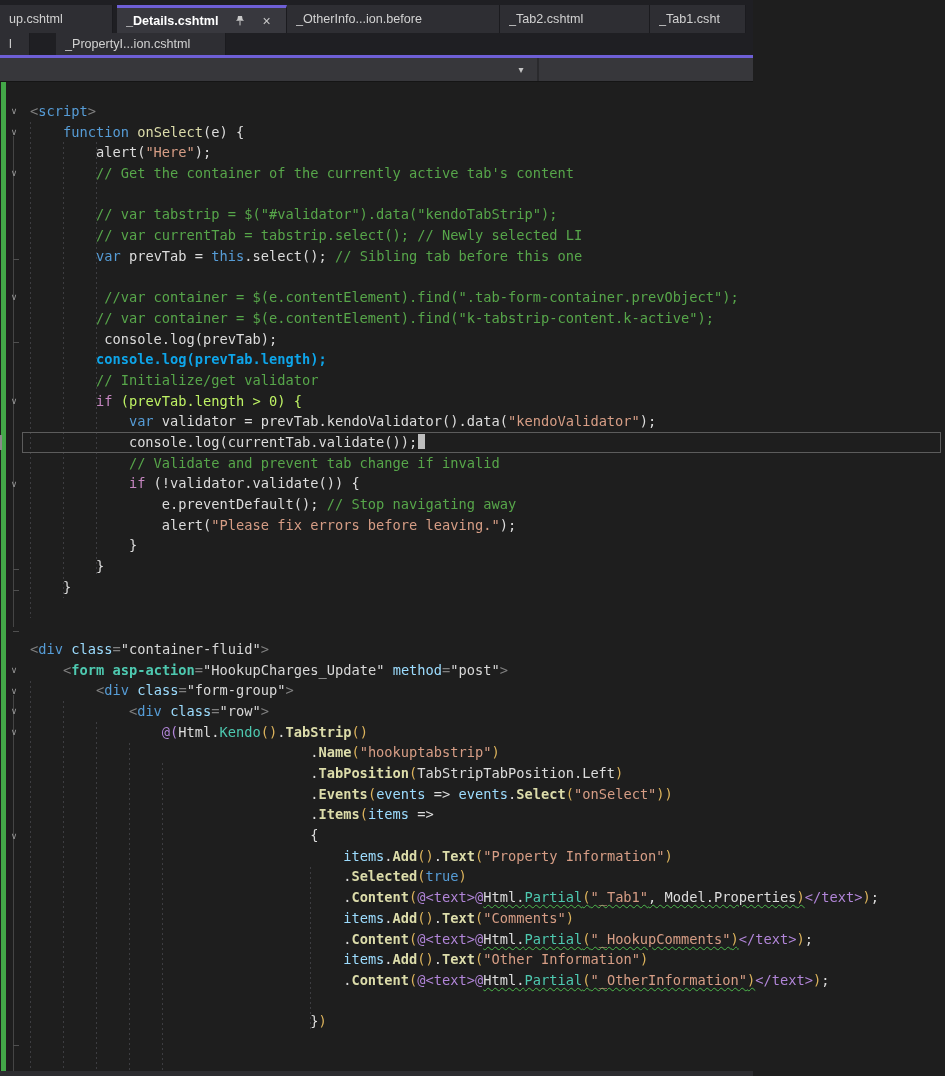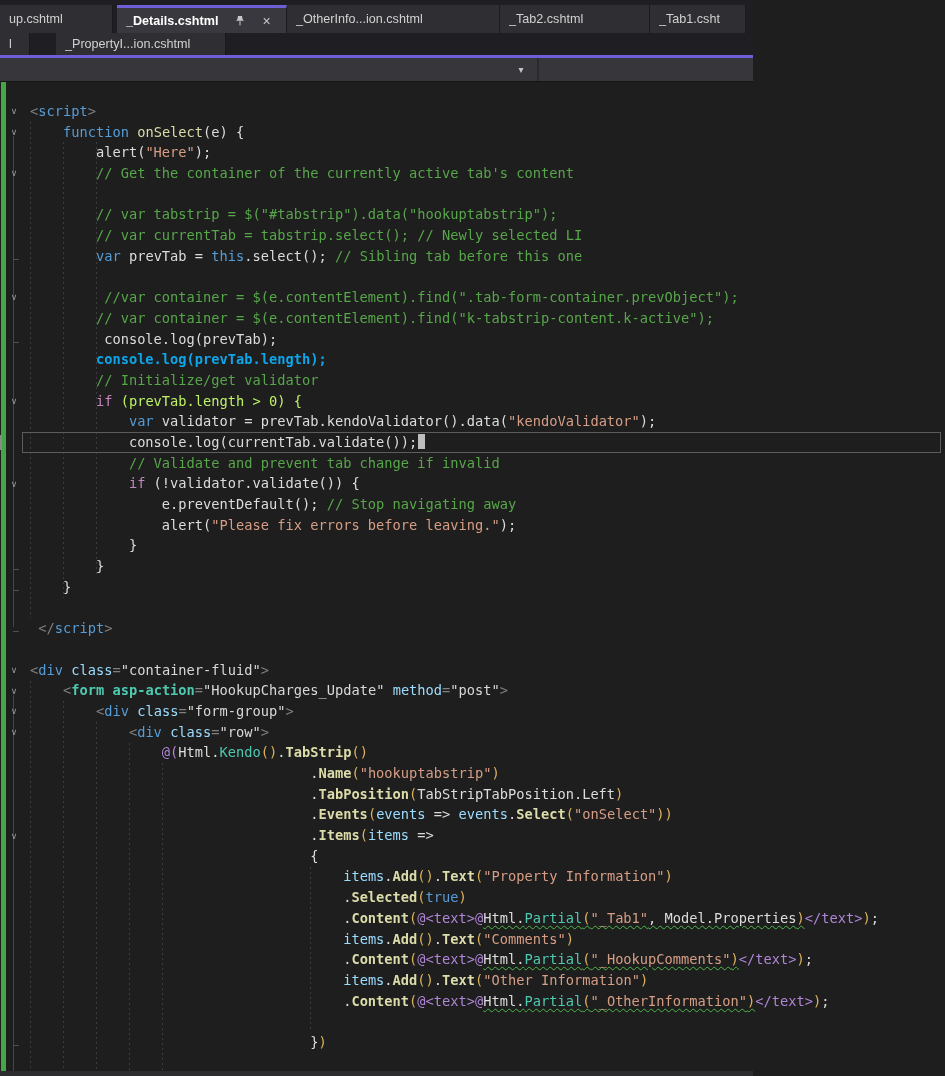--- a/index.html
+++ b/index.html
@@ -62,21 +62,21 @@
         <span class="lbl">_Details.cshtml</span>
         <span class="ico">
           <svg width="10" height="11" viewBox="0 0 10 11">
             <path d="M3 1h4l.6 3.2L9 5.8H1l1.4-1.6z" fill="#c8c8c8"></path>
             <rect x="4.5" y="6" width="1" height="4.4" fill="#c8c8c8"></rect>
           </svg>
         </span>
         <span class="ico close">×</span>
       </div>
       <div class="tab" style="width: 213px;">
-        <span class="lbl">_OtherInfo...ion.cshtml</span>
+        <span class="lbl">_OtherInfo...ion.before</span>
       </div>
       <div class="tab" style="width: 150px;">
         <span class="lbl">_Tab2.cshtml</span>
       </div>
       <div class="tab" style="width: 96px;">
         <span class="lbl">_Tab1.csht</span>
       </div>
     </div>
   <div id="tabrow2" class="tabrow">
       <div class="tab" style="width: 30px;">
@@ -125,41 +125,40 @@
         <div class="chev" style="top: 640px; height: 20.7px; line-height: 20.7px;">∨</div>
         <div class="chev" style="top: 743.5px; height: 20.7px; line-height: 20.7px;">∨</div>
         <div class="mtick" style="top: 353.2px; height: 14.7px;"></div>
       </div>
     <div id="code">
         <div class="cl"><span style="color: rgb(128, 128, 128);">&lt;</span><span style="color: rgb(86, 156, 214);">script</span><span style="color: rgb(128, 128, 128);">&gt;</span></div>
         <div class="cl"><span style="color: rgb(220, 220, 220);">    </span><span style="color: rgb(86, 156, 214);">function</span><span style="color: rgb(220, 220, 220);"> </span><span style="color: rgb(220, 220, 170);">onSelect</span><span style="color: rgb(220, 220, 220);">(e) {</span></div>
         <div class="cl"><span style="color: rgb(220, 220, 220);">        alert(</span><span style="color: rgb(214, 157, 133);">"Here"</span><span style="color: rgb(220, 220, 220);">);</span></div>
         <div class="cl"><span style="color: rgb(87, 166, 74);">        // Get the container of the currently active tab's content</span></div>
         <div class="cl"></div>
-        <div class="cl"><span style="color: rgb(87, 166, 74);">        // var tabstrip = $("#tabstrip").data("hookuptabstrip");</span></div>
+        <div class="cl"><span style="color: rgb(87, 166, 74);">        // var tabstrip = $("#validator").data("kendoTabStrip");</span></div>
         <div class="cl"><span style="color: rgb(87, 166, 74);">        // var currentTab = tabstrip.select(); // Newly selected LI</span></div>
         <div class="cl"><span style="color: rgb(220, 220, 220);">        </span><span style="color: rgb(86, 156, 214);">var</span><span style="color: rgb(220, 220, 220);"> prevTab = </span><span style="color: rgb(86, 156, 214);">this</span><span style="color: rgb(220, 220, 220);">.select(); </span><span style="color: rgb(87, 166, 74);">// Sibling tab before this one</span></div>
         <div class="cl"></div>
         <div class="cl"><span style="color: rgb(87, 166, 74);">         //var container = $(e.contentElement).find(".tab-form-container.prevObject");</span></div>
         <div class="cl"><span style="color: rgb(87, 166, 74);">        // var container = $(e.contentElement).find("k-tabstrip-content.k-active");</span></div>
         <div class="cl"><span style="color: rgb(220, 220, 220);">         console.log(prevTab);</span></div>
         <div class="cl"><span style="color: #0ea5e9; font-weight: bold;">        console.log(prevTab.length);</span></div>
         <div class="cl"><span style="color: rgb(87, 166, 74);">        // Initialize/get validator</span></div>
         <div class="cl"><span style="color: rgb(220, 220, 220);">        </span><span style="color: rgb(197, 134, 192);">if</span><span style="color: #bef264;"> (prevTab.length &gt; 0) {</span></div>
         <div class="cl"><span style="color: rgb(220, 220, 220);">            </span><span style="color: rgb(86, 156, 214);">var</span><span style="color: rgb(220, 220, 220);"> validator = prevTab.kendoValidator().data(</span><span style="color: rgb(214, 157, 133);">"kendoValidator"</span><span style="color: rgb(220, 220, 220);">);</span></div>
         <div class="cl cur"><span style="color: rgb(220, 220, 220);">            console.log(currentTab.validate());</span><span class="caret"></span></div>
         <div class="cl"><span style="color: rgb(87, 166, 74);">            // Validate and prevent tab change if invalid</span></div>
         <div class="cl"><span style="color: rgb(220, 220, 220);">            </span><span style="color: rgb(197, 134, 192);">if</span><span style="color: rgb(220, 220, 220);"> (!validator.validate()) {</span></div>
         <div class="cl"><span style="color: rgb(220, 220, 220);">                e.preventDefault(); </span><span style="color: rgb(87, 166, 74);">// Stop navigating away</span></div>
         <div class="cl"><span style="color: rgb(220, 220, 220);">                alert(</span><span style="color: rgb(214, 157, 133);">"Please fix errors before leaving."</span><span style="color: rgb(220, 220, 220);">);</span></div>
         <div class="cl"><span style="color: rgb(220, 220, 220);">            }</span></div>
         <div class="cl"><span style="color: rgb(220, 220, 220);">        }</span></div>
         <div class="cl"><span style="color: rgb(220, 220, 220);">    }</span></div>
         <div class="cl"></div>
-        <div class="cl"><span style="color: rgb(220, 220, 220);"> </span><span style="color: rgb(128, 128, 128);">&lt;/</span><span style="color: rgb(86, 156, 214);">script</span><span style="color: rgb(128, 128, 128);">&gt;</span></div>
         <div class="cl"></div>
         <div class="cl"><span style="color: rgb(128, 128, 128);">&lt;</span><span style="color: rgb(86, 156, 214);">div</span><span style="color: rgb(220, 220, 220);"> </span><span style="color: rgb(156, 220, 254);">class</span><span style="color: rgb(128, 128, 128);">=</span><span style="color: rgb(216, 216, 216);">"container-fluid"</span><span style="color: rgb(128, 128, 128);">&gt;</span></div>
         <div class="cl"><span style="color: rgb(220, 220, 220);">    </span><span style="color: rgb(128, 128, 128);">&lt;</span><span class="b" style="color: rgb(78, 201, 176);">form</span><span style="color: rgb(220, 220, 220);"> </span><span class="b" style="color: rgb(78, 201, 176);">asp-action</span><span style="color: rgb(128, 128, 128);">=</span><span style="color: rgb(216, 216, 216);">"HookupCharges_Update"</span><span style="color: rgb(220, 220, 220);"> </span><span style="color: rgb(156, 220, 254);">method</span><span style="color: rgb(128, 128, 128);">=</span><span style="color: rgb(216, 216, 216);">"post"</span><span style="color: rgb(128, 128, 128);">&gt;</span></div>
         <div class="cl"><span style="color: rgb(220, 220, 220);">        </span><span style="color: rgb(128, 128, 128);">&lt;</span><span style="color: rgb(86, 156, 214);">div</span><span style="color: rgb(220, 220, 220);"> </span><span style="color: rgb(156, 220, 254);">class</span><span style="color: rgb(128, 128, 128);">=</span><span style="color: rgb(216, 216, 216);">"form-group"</span><span style="color: rgb(128, 128, 128);">&gt;</span></div>
         <div class="cl"><span style="color: rgb(220, 220, 220);">            </span><span style="color: rgb(128, 128, 128);">&lt;</span><span style="color: rgb(86, 156, 214);">div</span><span style="color: rgb(220, 220, 220);"> </span><span style="color: rgb(156, 220, 254);">class</span><span style="color: rgb(128, 128, 128);">=</span><span style="color: rgb(216, 216, 216);">"row"</span><span style="color: rgb(128, 128, 128);">&gt;</span></div>
         <div class="cl"><span style="color: rgb(220, 220, 220);">                </span><span style="color: rgb(177, 133, 216);">@(</span><span style="color: rgb(220, 220, 220);">Html.</span><span style="color: rgb(78, 201, 176);">Kendo</span><span style="color: rgb(220, 179, 92);">()</span><span style="color: rgb(220, 220, 220);">.</span><span class="b" style="color: rgb(220, 220, 170);">TabStrip</span><span style="color: rgb(220, 179, 92);">()</span></div>
         <div class="cl"><span style="color: rgb(220, 220, 220);">                                  .</span><span class="b" style="color: rgb(220, 220, 170);">Name</span><span style="color: rgb(220, 179, 92);">(</span><span style="color: rgb(214, 157, 133);">"hookuptabstrip"</span><span style="color: rgb(220, 179, 92);">)</span></div>
         <div class="cl"><span style="color: rgb(220, 220, 220);">                                  .</span><span class="b" style="color: rgb(220, 220, 170);">TabPosition</span><span style="color: rgb(220, 179, 92);">(</span><span style="color: rgb(220, 220, 220);">TabStripTabPosition.Left</span><span style="color: rgb(220, 179, 92);">)</span></div>
         <div class="cl"><span style="color: rgb(220, 220, 220);">                                  .</span><span class="b" style="color: rgb(220, 220, 170);">Events</span><span style="color: rgb(220, 179, 92);">(</span><span style="color: rgb(156, 220, 254);">events</span><span style="color: rgb(220, 220, 220);"> =&gt; </span><span style="color: rgb(156, 220, 254);">events</span><span style="color: rgb(220, 220, 220);">.</span><span class="b" style="color: rgb(220, 220, 170);">Select</span><span style="color: rgb(220, 179, 92);">(</span><span style="color: rgb(214, 157, 133);">"onSelect"</span><span style="color: rgb(220, 179, 92);">))</span></div>
         <div class="cl"><span style="color: rgb(220, 220, 220);">                                  .</span><span class="b" style="color: rgb(220, 220, 170);">Items</span><span style="color: rgb(220, 179, 92);">(</span><span style="color: rgb(156, 220, 254);">items</span><span style="color: rgb(220, 220, 220);"> =&gt;</span></div>

